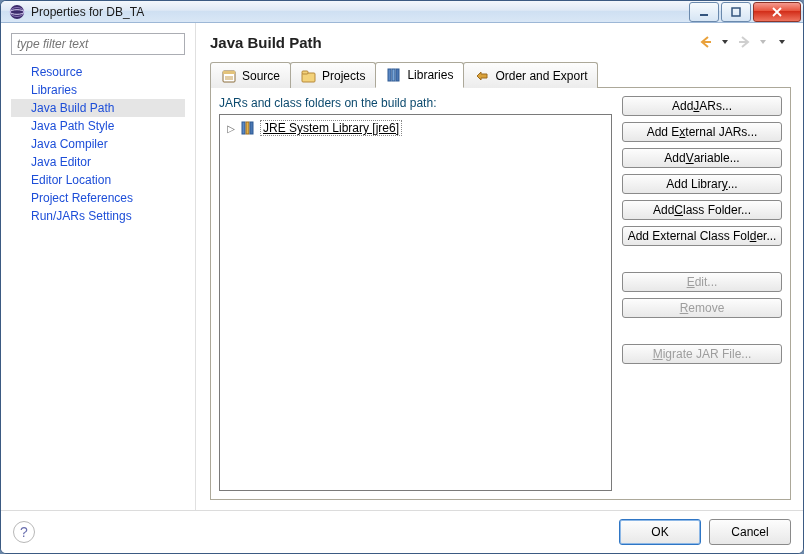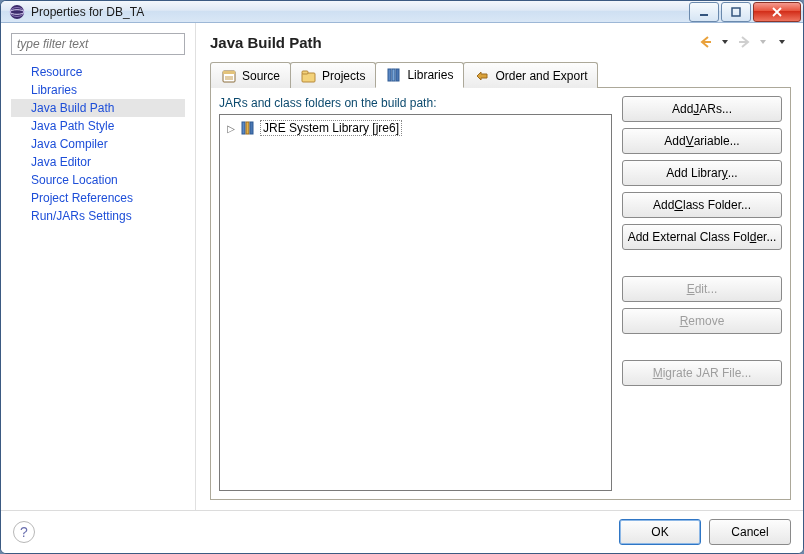--- a/index.html
+++ b/index.html
@@ -65,24 +65,24 @@
     padding:8px; gap:10px; min-height:0;
   }
   .lib-column { flex:1; display:flex; flex-direction:column; min-width:0;}
   .lib-label { font-size:12px; margin-bottom:4px; color:#0c4a6e;}
   .lib-tree {
     flex:1; border:1px solid #7a7a7a; background:#fff; font-size:12px; overflow:auto;
     padding:4px;
   }
   .lib-node { display:flex; align-items:center; gap:4px; padding:1px 2px; }
   .lib-node .expander { width:10px; text-align:center; color:#6b6b6b; font-size:10px; cursor:default;}
-  .lib-node-label { border:1px dotted #888; padding:0 2px; }
+  .lib-node-label { border:1px dotted #888; padding:0 2px;text-decoration:underline; }
   .btn-column { width:160px; display:flex; flex-direction:column; gap:6px; }
   .btn {
-    height:26px; font-size:12px; border:1px solid #8a8a8a; border-radius:3px;
+    height:20px; font-size:12px; border:1px solid #8a8a8a; border-radius:3px;
     background:linear-gradient(to bottom,#fdfdfd,#e8e8e8); cursor:default;
     display:flex; align-items:center; justify-content:center; color:#000;
     padding:0 6px; white-space:nowrap;
   }
   .btn.disabled { color:#9e9e9e; }
   .btn-gap { height:14px; }
   .footer {
     border-top:1px solid #dcdcdc; padding:8px 12px; display:flex; align-items:center;
     background:#fff;
   }
@@ -133,21 +133,21 @@
 
     <div class="sidebar">
       <input class="filter-input" placeholder="type filter text" style="">
       <div class="tree" id="sidebar-tree">
           <div class="tree-item">Resource</div>
           <div class="tree-item">Libraries</div>
           <div class="tree-item selected">Java Build Path</div>
           <div class="tree-item">Java Path Style</div>
           <div class="tree-item">Java Compiler</div>
           <div class="tree-item">Java Editor</div>
-          <div class="tree-item">Source Location</div>
+          <div class="tree-item">Editor Location</div>
           <div class="tree-item">Project References</div>
           <div class="tree-item">Run/JARs Settings</div>
         </div>
     </div>
 
     <div class="main">
 
       <div class="main-header">
         <div class="main-title">Java Build Path</div>
         <div class="nav-arrows">
@@ -223,20 +223,21 @@
                   <rect x="2" y="2" width="3" height="12" fill="#5b88c4" stroke="#2f5a93"></rect>
                   <rect x="6" y="2" width="3" height="12" fill="#e3b24a" stroke="#9c6b1f"></rect>
                   <rect x="10" y="2" width="3" height="12" fill="#4a77b3" stroke="#2f5a93"></rect>
                 </svg>
                 <span class="lib-node-label">JRE System Library [jre6]</span>
               </div>
             </div>
         </div>
         <div class="btn-column" id="btn-column">
             <div class="btn">Add <u>J</u>ARs...</div>
+            <div class="btn">Add E<u>x</u>ternal JARs...</div>
             <div class="btn">Add <u>V</u>ariable...</div>
             <div class="btn">Add Librar<u>y</u>...</div>
             <div class="btn">Add <u>C</u>lass Folder...</div>
             <div class="btn">Add External Class Fol<u>d</u>er...</div>
             <div class="btn-gap"></div>
             <div class="btn disabled"><u>E</u>dit...</div>
             <div class="btn disabled"><u>R</u>emove</div>
             <div class="btn-gap"></div>
             <div class="btn disabled"><u>M</u>igrate JAR File...</div>
           </div>

